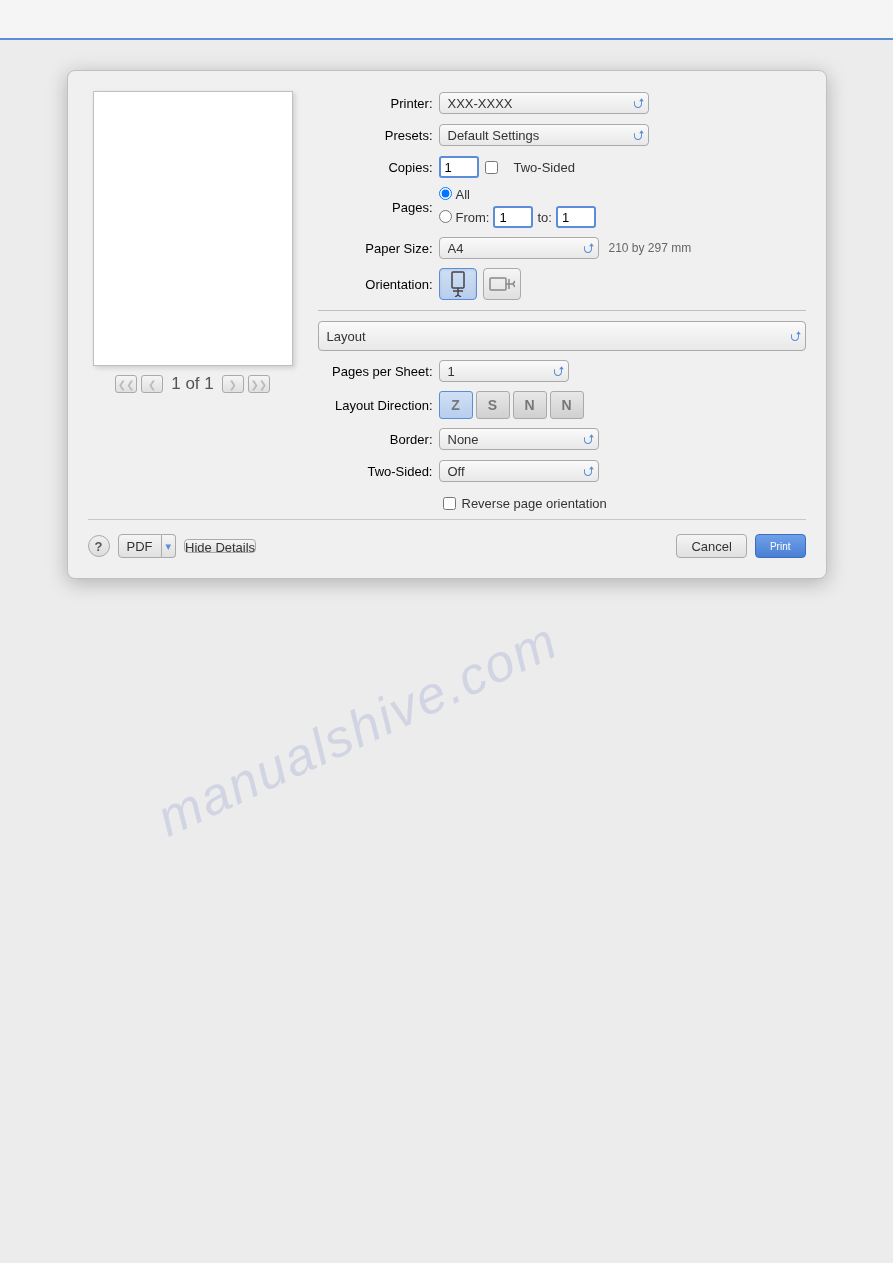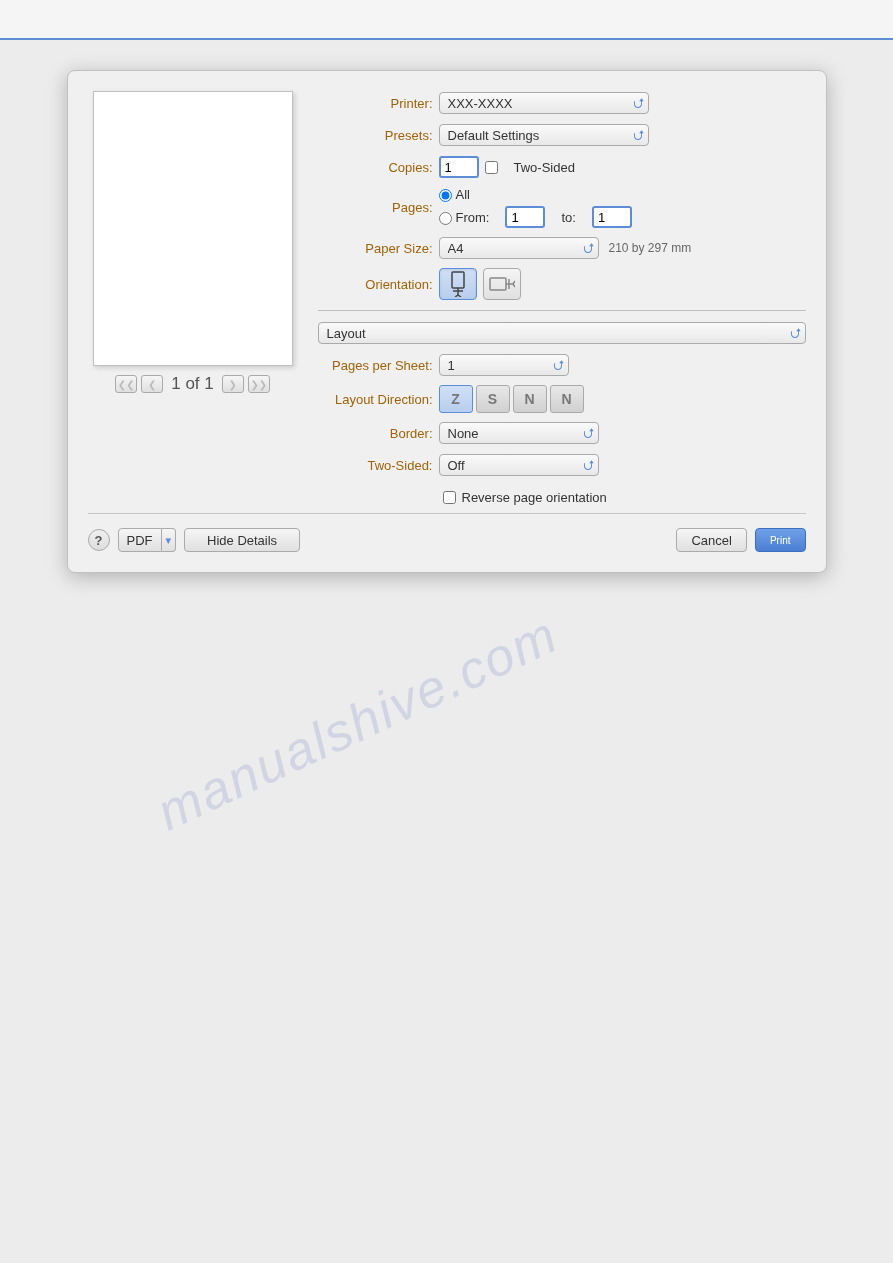--- a/index.html
+++ b/index.html
@@ -82,21 +82,21 @@
     .form-row {
       display: flex;
       align-items: center;
       gap: 6px;
       min-height: 24px;
     }
     .form-label {
       text-align: right;
       width: 115px;
       flex-shrink: 0;
-      color: #a16207;
+      color: #000000;
       font-size: 13px;
     }
     .form-control-group {
       display: flex;
       align-items: center;
       gap: 6px;
       flex: 1;
     }
     
     .select-wrap {
@@ -148,29 +148,29 @@
       gap: 16px;
       font-size: 13px;
       color: #333;
       cursor: pointer;
     }
     .checkbox-label input[type="checkbox"] {
       cursor: pointer;
     }
     .radio-label {
       display: flex;
-      align-items: flex-end;
+      align-items: flex-start;
       gap: 4px;
       font-size: 13px;
       cursor: pointer;
     }
     .pages-range {
       display: flex;
       align-items: center;
-      gap: 16px;
+      gap: 4px;
       font-size: 13px;
     }
     
     .paper-dims {
       font-size: 12px;
       color: #666;
       margin-left: 4px;
     }
     
     .orient-btn {
@@ -273,25 +273,25 @@
       background: linear-gradient(to bottom, #f5f5f5, #e0e0e0);
       border: 1px solid #aaa;
       border-left: none;
       border-radius: 0 4px 4px 0;
       padding: 0 4px;
       font-size: 11px;
       cursor: pointer;
       color: #5b8dd9;
     }
     .hide-details-btn {
-      height: 24px;
+      height: 14px;
       background: linear-gradient(to bottom, #f5f5f5, #e0e0e0);
       border: 1px solid #aaa;
       border-radius: 4px;
-      padding: 0 22px;
+      padding: 0 0;
       font-size: 13px;
       cursor: pointer;
       color: #333;
     }
     .spacer { flex: 1; }
     .cancel-btn {
       height: 24px;
       background: linear-gradient(to bottom, #f5f5f5, #e0e0e0);
       border: 1px solid #aaa;
       border-radius: 4px;
@@ -444,21 +444,21 @@
               </svg>
             </button>
           </div>
         </div>
 
         <hr class="separator">
 
         <div class="form-row">
           <div style="flex:1;">
             <div class="select-wrap" style="width:100%;">
-              <select style="width:100%;background:linear-gradient(to bottom,#fafafa,#e8e8e8);border:1px solid #aaa;border-radius:4px;padding:2px 28px 2px 8px;font-size:13px;height:22px;appearance:none;-webkit-appearance:none;">
+              <select style="width:100%;background:linear-gradient(to bottom,#fafafa,#e8e8e8);border:1px solid #aaa;border-radius:4px;padding:2px 28px 2px 8px;font-size:13px;height:30px;appearance:none;-webkit-appearance:none;">
                 <option>Layout</option>
               </select>
               <span class="select-arrow">⮍</span>
             </div>
           </div>
         </div>
 
         <div class="form-row">
           <span class="form-label">Pages per Sheet:</span>
           <div class="form-control-group">

